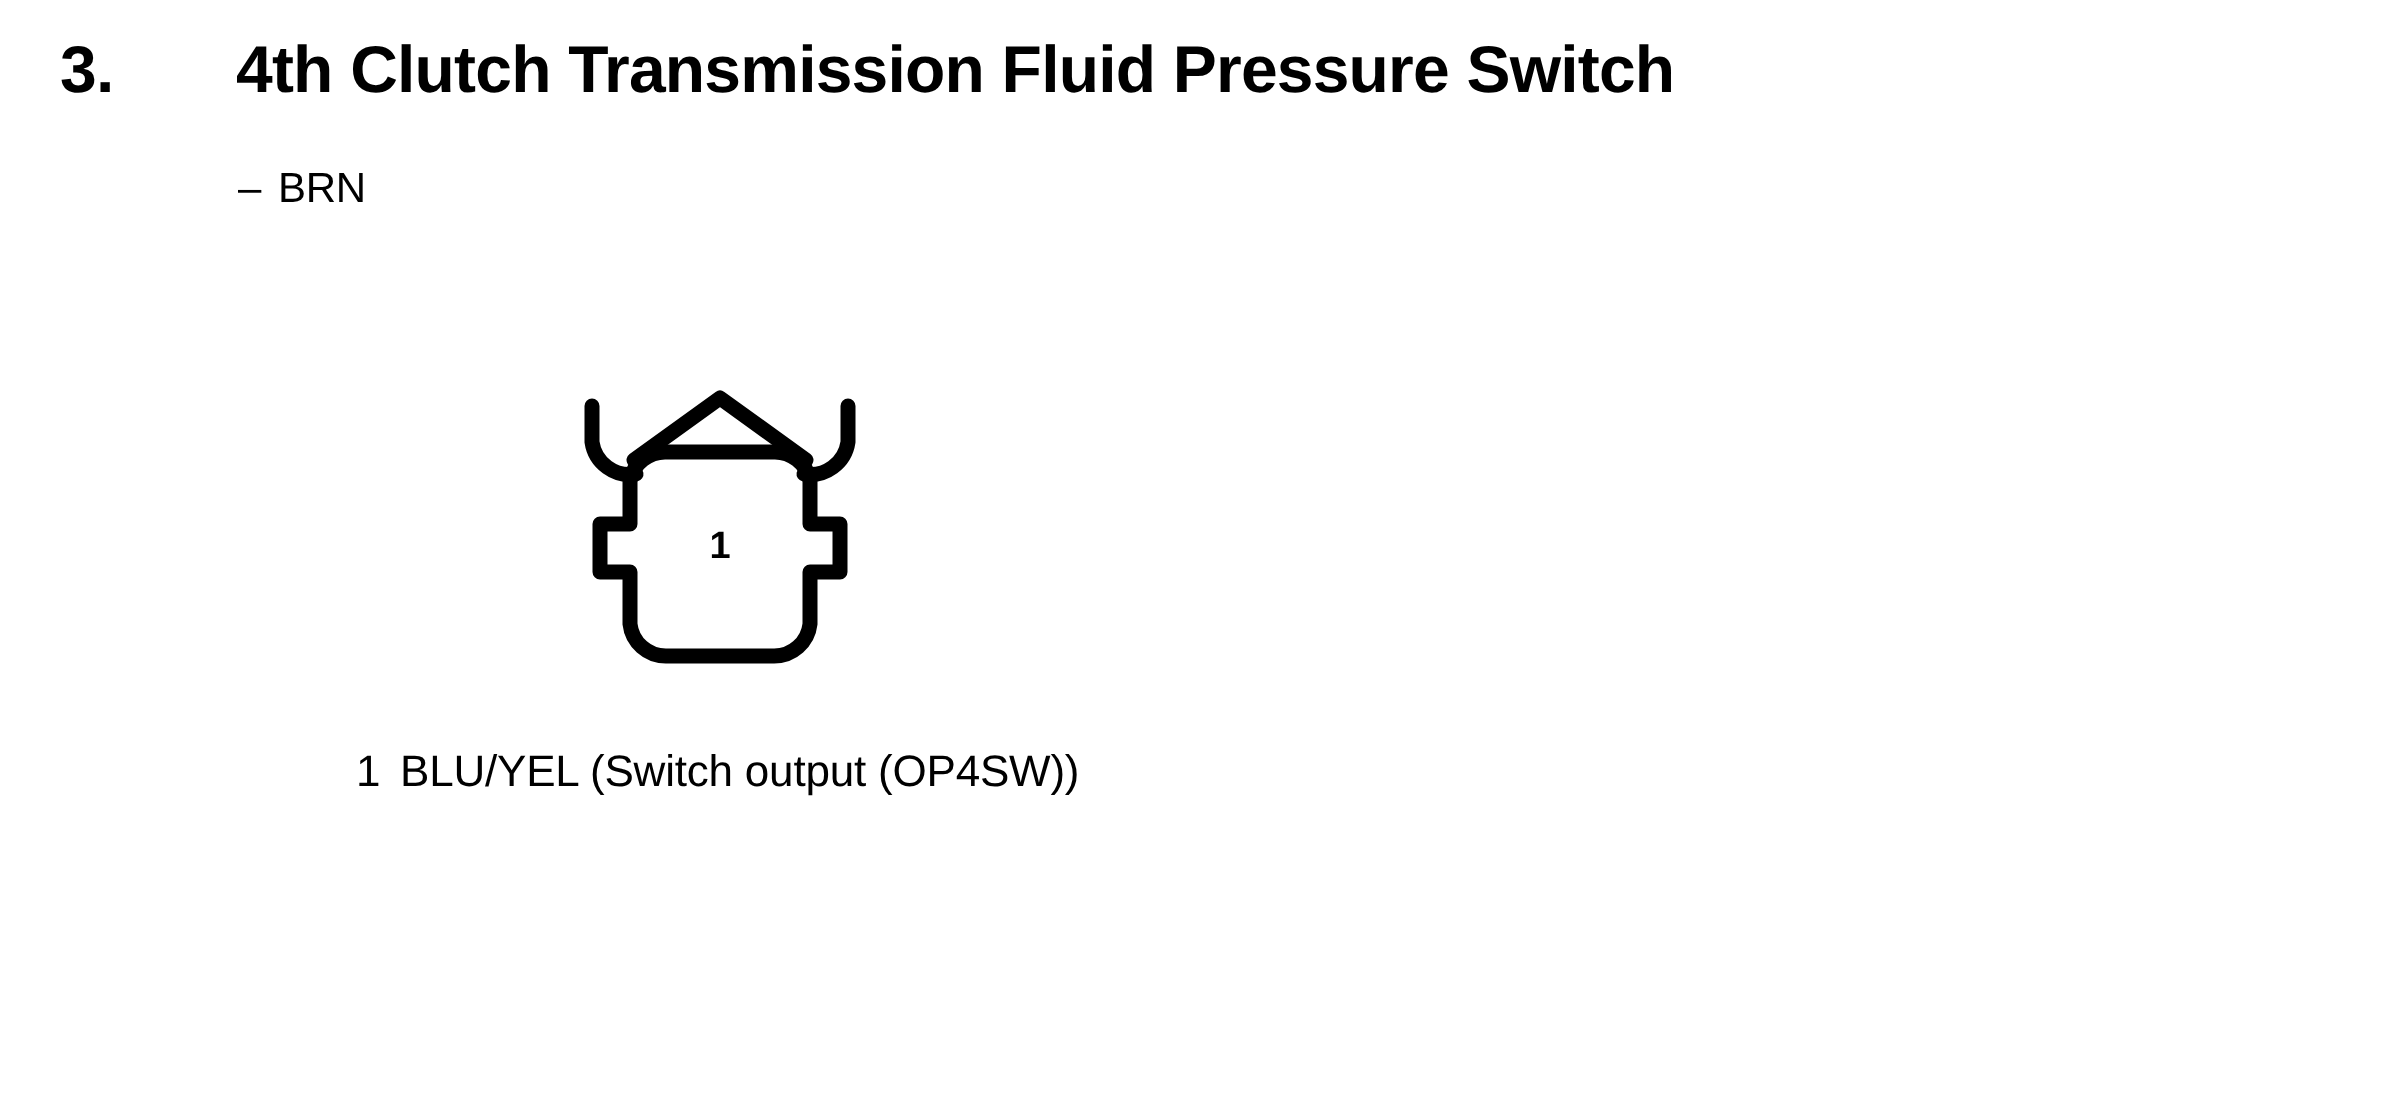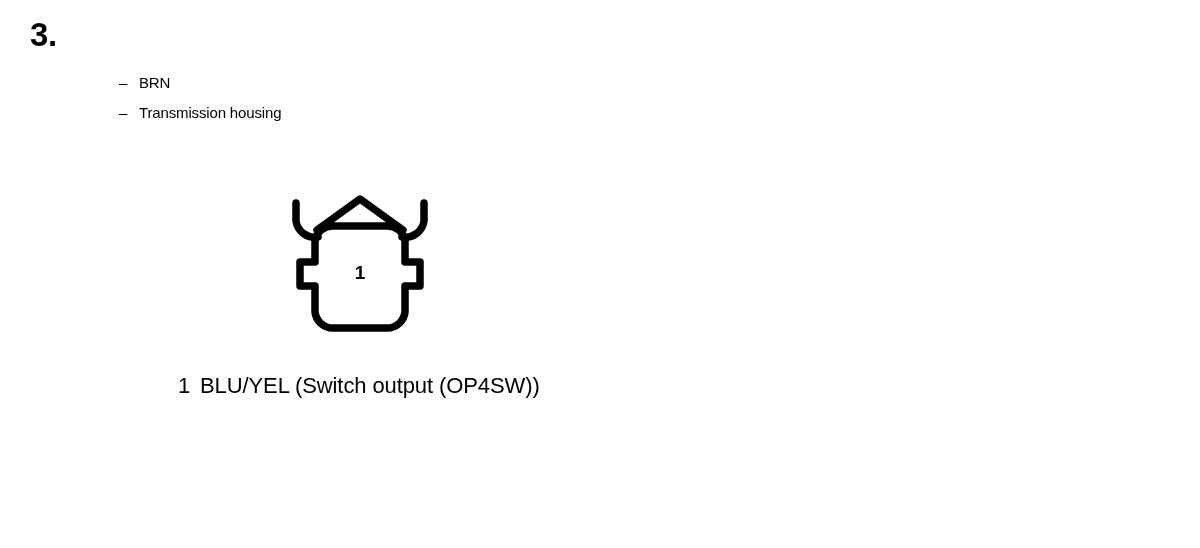--- a/index.html
+++ b/index.html
@@ -59,24 +59,25 @@
   
   .spec-list {
     position: absolute;
     left: 119px;
     top: 68px;
     width: 900px;
   }
   .spec-item {
     position: relative;
     height: 30px;
-    font-size: 15px;
+    font-size: 21px;
     line-height: 30px;
     letter-spacing: -0.15px;
     white-space: nowrap;
+    margin-top: 12px;
   }
   .spec-dash {
     display: inline-block;
     width: 20px;
   }
 
   
   .connector-figure {
     position: absolute;
     left: 280px;
@@ -116,28 +117,26 @@
     width: 22px;
   }
 </style>
 </head>
 <body>
 
 <div class="page">
 
   <div class="heading-row">
     <span class="heading-number">3.</span>
+    <span class="heading-title">4th Clutch Transmission Fluid Pressure Switch</span>
   </div>
 
   <div class="spec-list">
     <div class="spec-item">
       <span class="spec-dash">–</span><span>BRN</span>
-    </div>
-    <div class="spec-item">
-      <span class="spec-dash">–</span><span>Transmission housing</span>
     </div>
   </div>
 
   <div class="connector-figure">
     <svg class="connector-svg" viewBox="0 0 185 160" xmlns="http://www.w3.org/2000/svg">
 
       <path d="M 35 55
                A 18 18 0 0 1 53 41
                L 107 41
                A 18 18 0 0 1 125 55

